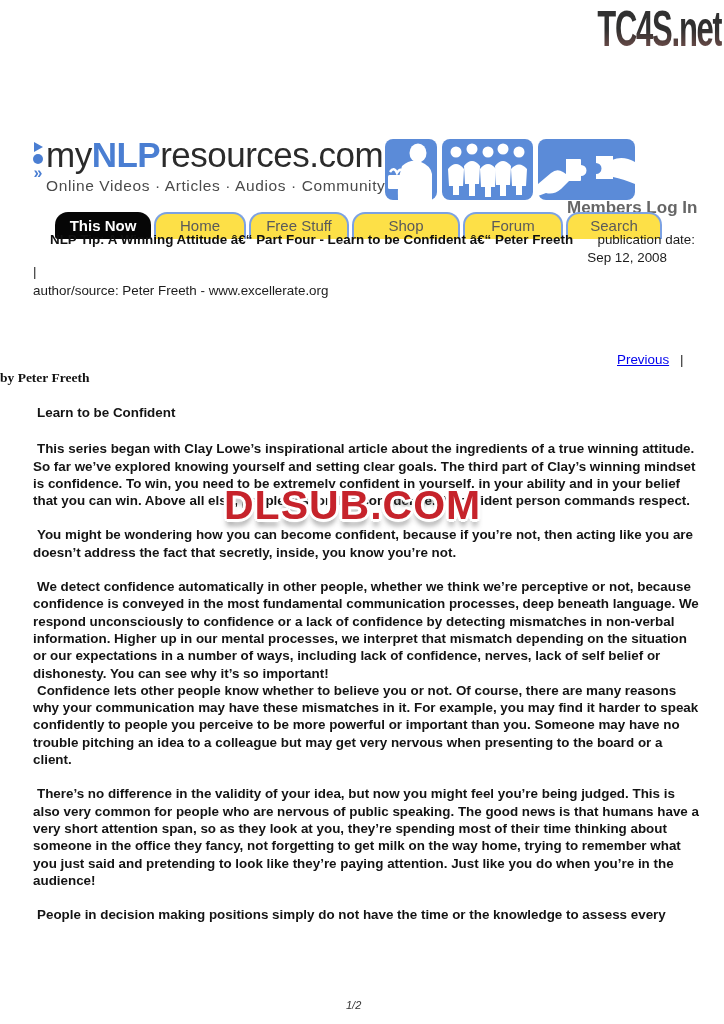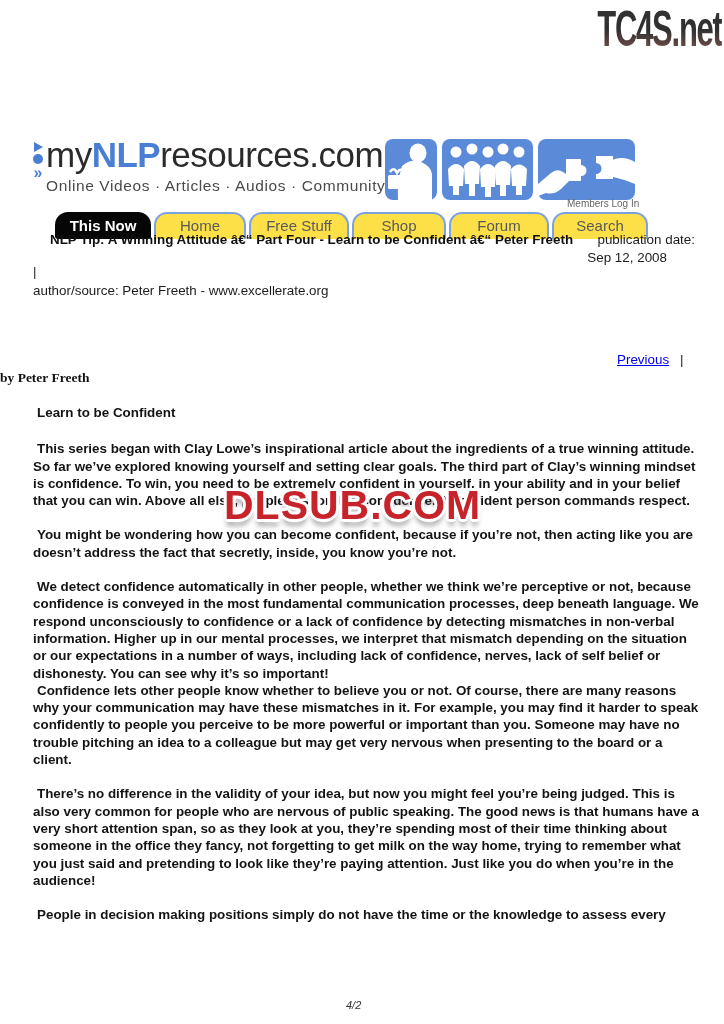--- a/index.html
+++ b/index.html
@@ -21,21 +21,21 @@
   .li-chev{font-size:16px;font-weight:700;color:#4a7ed2;}
   .logo-text{font-size:35px;letter-spacing:-0.5px;color:#2b2b2b;line-height:1.05;}
   .logo-nlp{color:#4a7ed2;font-weight:700;}
   .tagline{font-size:15.5px;color:#4a4a4a;letter-spacing:0.6px;margin-top:3px;}
 
   
   .banners{position:absolute;left:385px;top:139px;display:flex;gap:5px;}
   .tile{background:#5b8bd8;border-radius:8px;height:61px;}
   .tile svg{display:block;}
 
-  .members{position:absolute;left:567px;top:198px;font-size:10px;color:#666;text-decoration:none;}
+  .members{position:absolute;left:567px;top:198px;font-size:17px;color:#666;text-decoration:none;font-weight:bold;}
 
   
   .nav{position:absolute;left:55px;top:212px;display:flex;gap:3px;align-items:flex-end;z-index:1;}
   .tab{box-sizing:border-box;height:27px;background:#fde047;border:2px solid #7ba1e3;border-bottom:none;
        border-radius:13px 13px 0 0;color:#5a5a5a;font-size:15px;text-align:center;
        line-height:24px;cursor:pointer;}
   .tab.active{background:#060606;border:none;color:#fff;font-weight:700;line-height:27px;
        border-radius:13px 13px 3px 3px;}
 
   
@@ -129,21 +129,21 @@
       </svg>
     </div>
   </div>
 
   <a class="members">Members Log In</a>
 
   <div class="nav">
     <div class="tab active" style="width:96px">This Now</div>
     <div class="tab" style="width:92px">Home</div>
     <div class="tab" style="width:100px">Free Stuff</div>
-    <div class="tab" style="width:94px">Shop</div>
+    <div class="tab" style="width:108px">Shop</div>
     <div class="tab" style="width:100px">Forum</div>
     <div class="tab" style="width:96px">Search</div>
   </div>
 
   <div class="title-row">
     <span class="title">NLP Tip: A Winning Attitude â€“ Part Four - Learn to be Confident â€“ Peter Freeth</span>
     <span class="pubdate-label">publication date:</span>
   </div>
   <div class="pubdate">Sep 12, 2008</div>
   <div class="pipe">|</div>
@@ -160,15 +160,15 @@
     <p class="para">This series began with Clay Lowe’s inspirational article about the ingredients of a true winning attitude. So far we’ve explored knowing yourself and setting clear goals. The third part of Clay’s winning mindset is confidence. To win, you need to be extremely confident in yourself, in your ability and in your belief that you can win. Above all else, people respond to confidence. A confident person commands respect.</p>
     <p class="para">You might be wondering how you can become confident, because if you’re not, then acting like you are doesn’t address the fact that secretly, inside, you know you’re not.</p>
     <p class="para tight">We detect confidence automatically in other people, whether we think we’re perceptive or not, because confidence is conveyed in the most fundamental communication processes, deep beneath language. We respond unconsciously to confidence or a lack of confidence by detecting mismatches in non-verbal information. Higher up in our mental processes, we interpret that mismatch depending on the situation or our expectations in a number of ways, including lack of confidence, nerves, lack of self belief or dishonesty. You can see why it’s so important!</p>
     <p class="para">Confidence lets other people know whether to believe you or not. Of course, there are many reasons why your communication may have these mismatches in it. For example, you may find it harder to speak confidently to people you perceive to be more powerful or important than you. Someone may have no trouble pitching an idea to a colleague but may get very nervous when presenting to the board or a client.</p>
     <p class="para">There’s no difference in the validity of your idea, but now you might feel you’re being judged. This is also very common for people who are nervous of public speaking. The good news is that humans have a very short attention span, so as they look at you, they’re spending most of their time thinking about someone in the office they fancy, not forgetting to get milk on the way home, trying to remember what you just said and pretending to look like they’re paying attention. Just like you do when you’re in the audience!</p>
     <p class="para">People in decision making positions simply do not have the time or the knowledge to assess every</p>
   </div>
 
   <div class="dlsub">DLSUB.COM</div>
 
-  <div class="pagenum">4/2</div>
+  <div class="pagenum">1/2</div>
 
 </div>
 
 </body></html>

